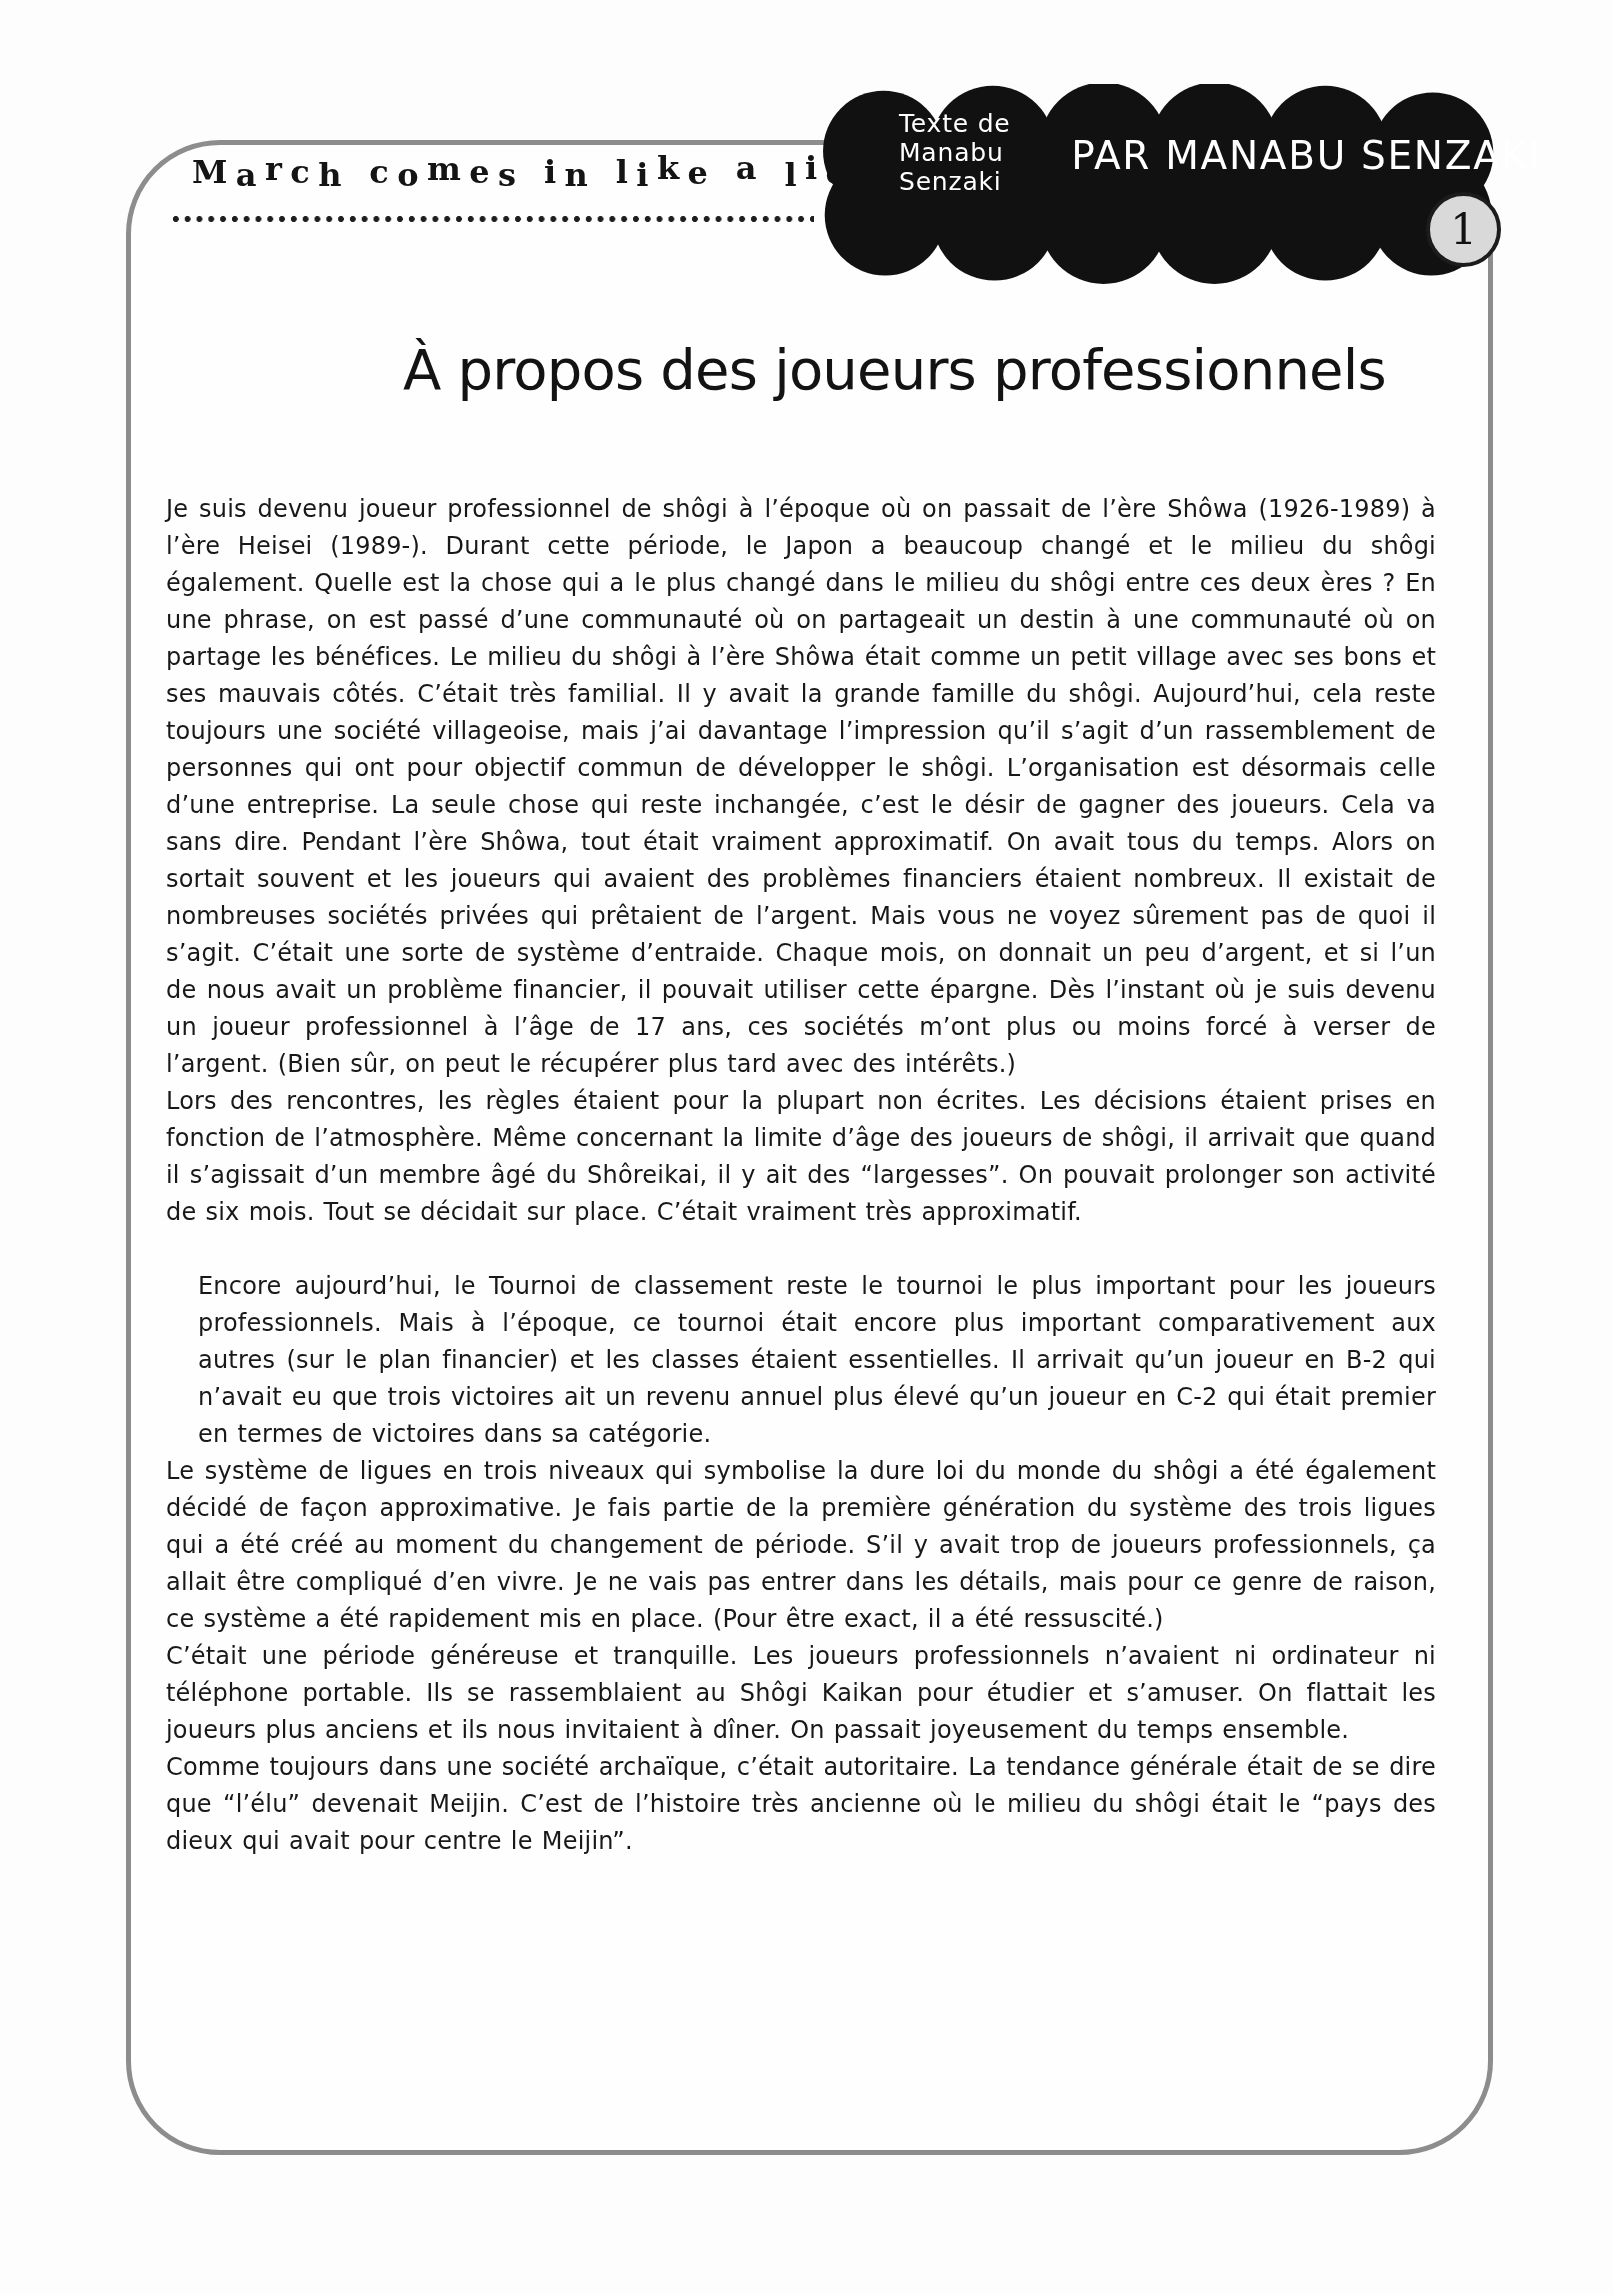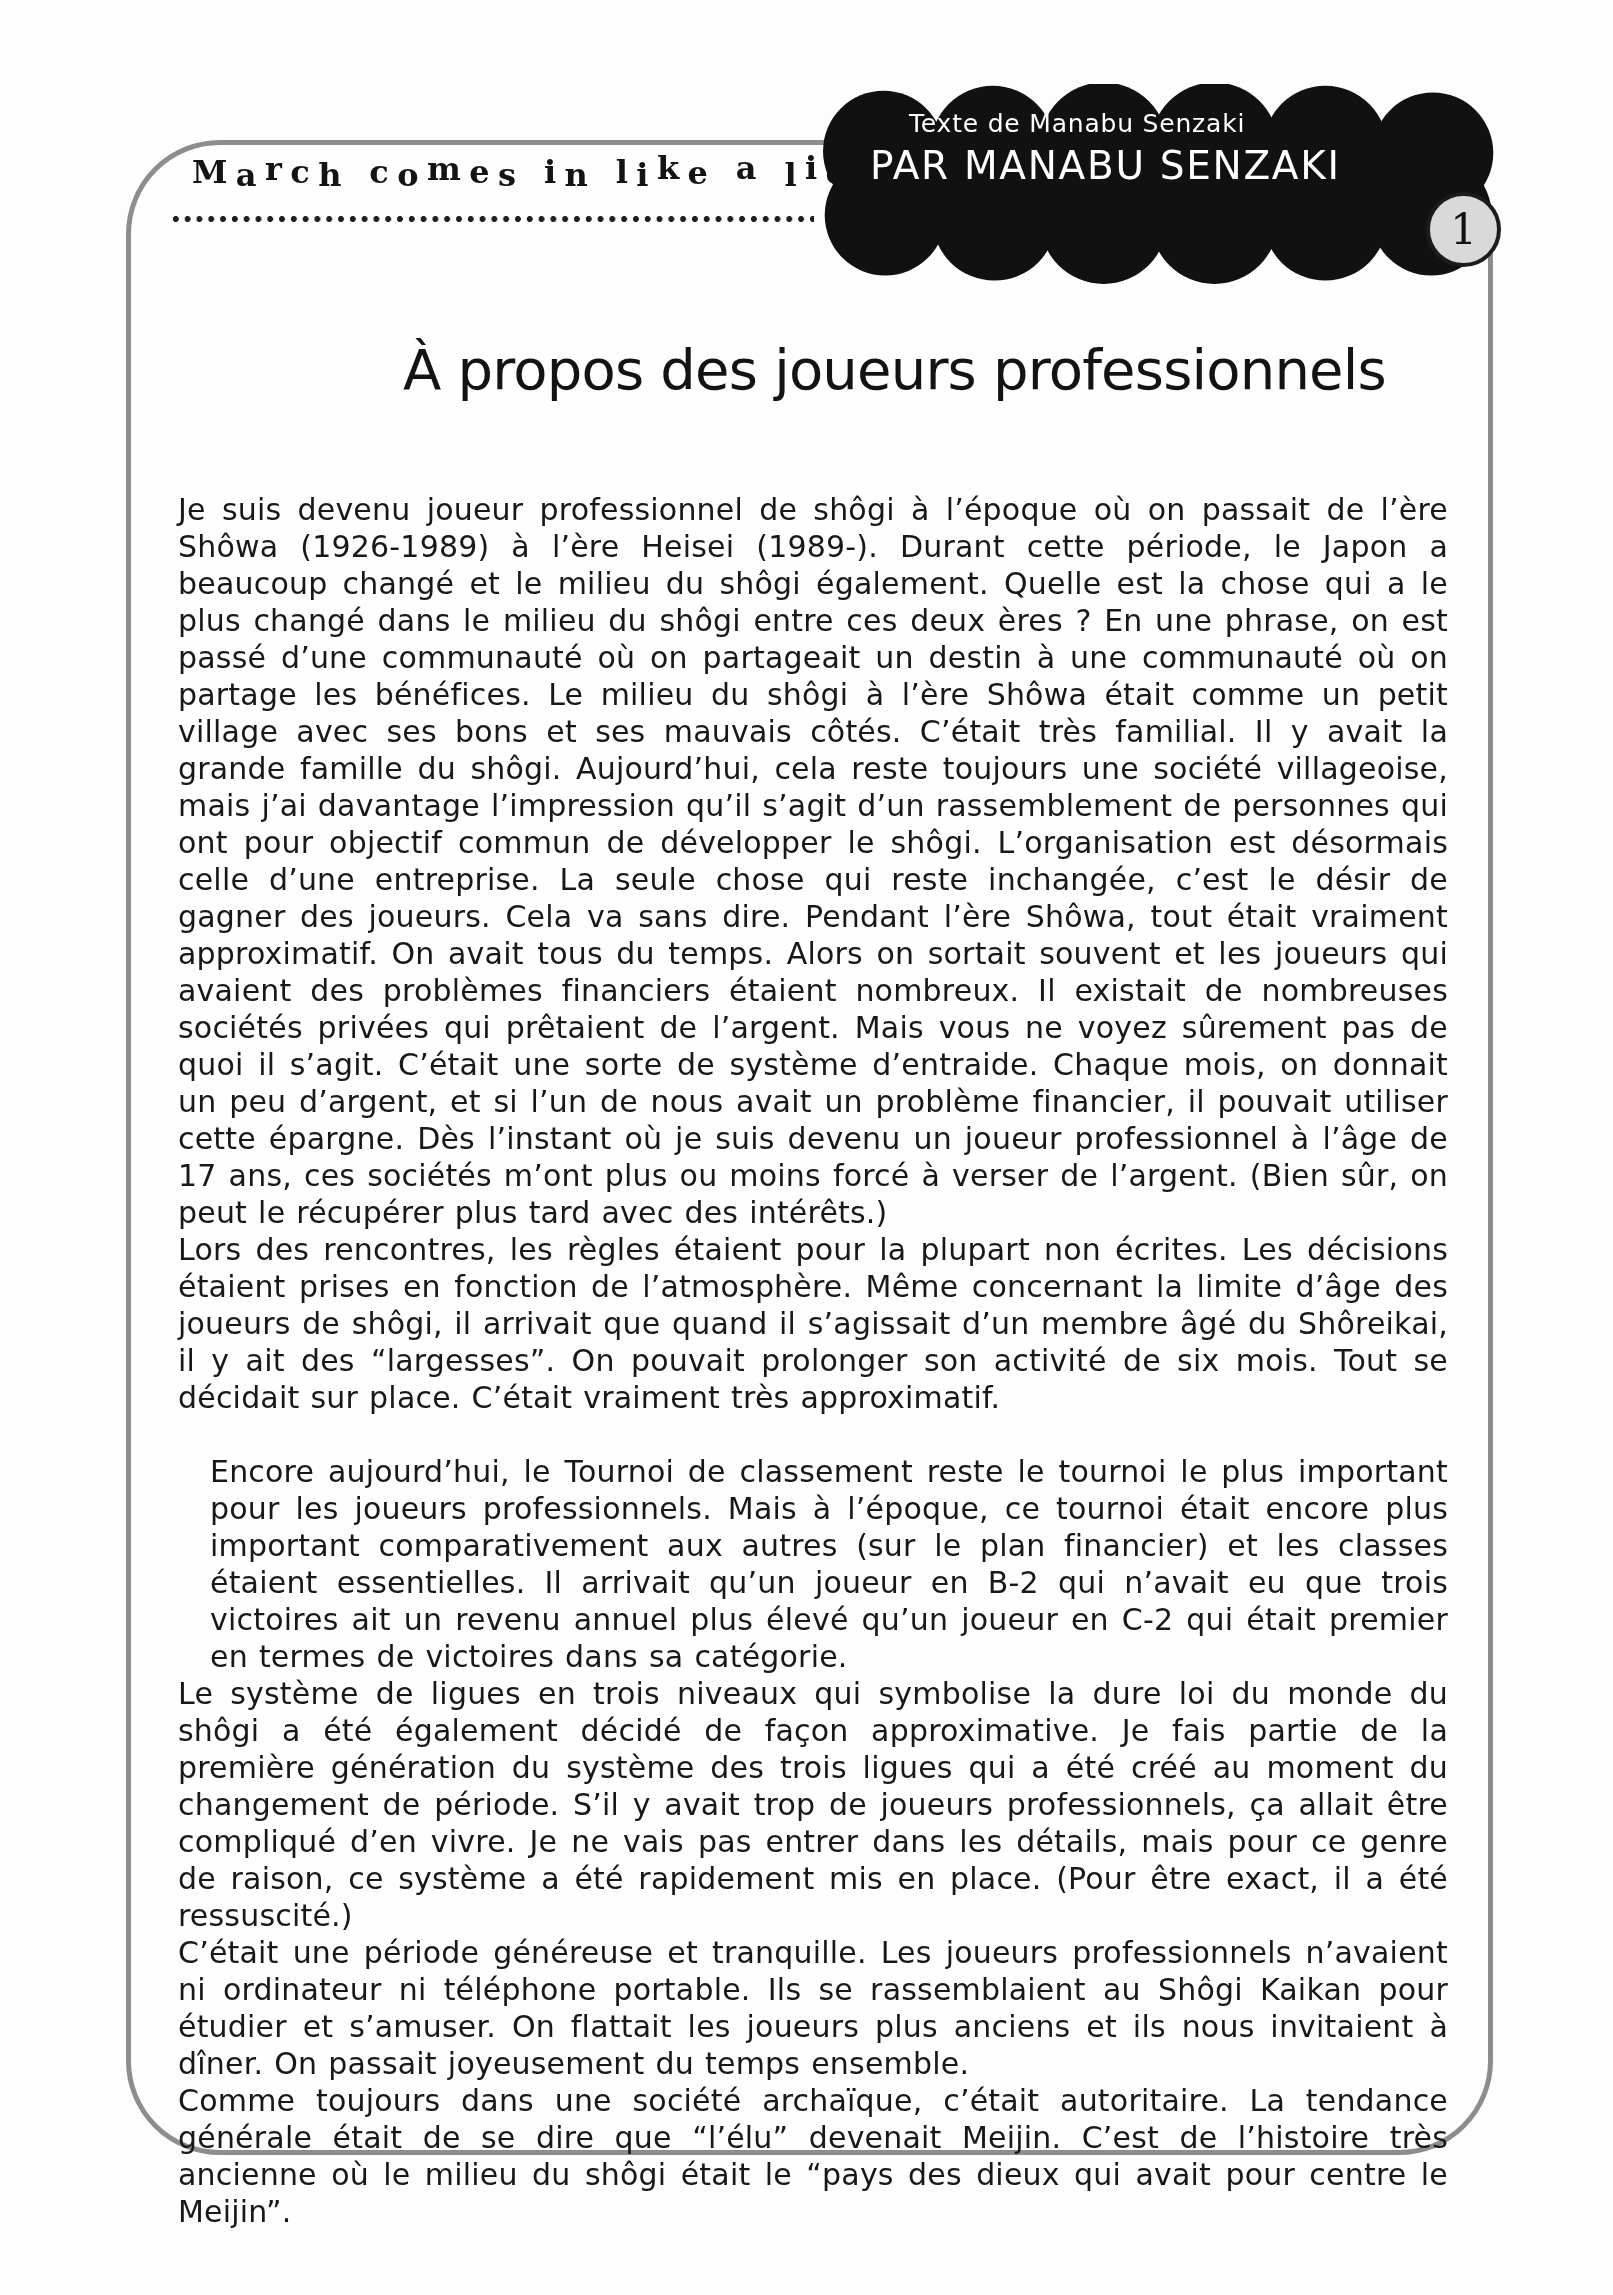--- a/index.html
+++ b/index.html
@@ -22,42 +22,42 @@
   }
   .dotted-divider {
     position:absolute; left:172px; top:215px; width:642px; height:7.6px; z-index:3;
     background-image:radial-gradient(circle at 3.8px 3.8px, #1e1e1e 2.6px, transparent 3.2px);
     background-size:11.8px 7.6px; background-repeat:repeat-x;
   }
   
   .badge { position:absolute; left:818px; top:84px; width:682px; height:200px; z-index:4; }
   .badge svg { position:absolute; left:0; top:0; }
   .badge-text {
-    position:absolute; left:17px; top:25px; width:100%;
-    display:flex; flex-direction:column; color:#ffffff;
+    position:absolute; left:7px; top:25px; width:100%;
+    display:flex; flex-direction:row; align-items:center; color:#ffffff;
   }
   .badge-byline   { font-size:25px; letter-spacing:0.8px; transform:translateX(74px); }
   .badge-line1    { font-size:39px; letter-spacing:0.8px; margin-top:6.7px; white-space:nowrap; }
   .badge-line2    { font-size:39px; letter-spacing:1.7px; margin-top:5px; transform:translateX(35px); white-space:nowrap; }
   .issue-circle {
     position:absolute; left:608px; top:108px; width:67px; height:67px;
     background:#d9d9d9; border:4.2px solid #1c1c1c; border-radius:50%;
     display:flex; align-items:center; justify-content:center;
     font-family:"DejaVu Serif", serif; font-size:42px; color:#111111; z-index:5;
   }
   
   .article-title {
     position:absolute; left:128px; top:334px; width:1533px; z-index:2;
     text-align:center; font-size:56px; line-height:71px; color:#131313;
     letter-spacing:-0.8px;
   }
   
   .body-copy {
-    position:absolute; left:178px; top:491px; width:1270px; z-index:2;
-    font-size:30px; line-height:37px; text-align:justify;
+    position:absolute; left:166px; top:491px; width:1270px; z-index:2;
+    font-size:24px; line-height:37px; text-align:justify;
     letter-spacing:0.2px; word-spacing:1.3px; color:#181818;
     hyphens:auto; -webkit-hyphens:auto;
   }
   .body-copy p { margin:0; }
   .body-copy p.gap-before { margin-top:37px;margin-left:32px; }
 </style>
 </head>
 <body>
 
 <div class="page">

